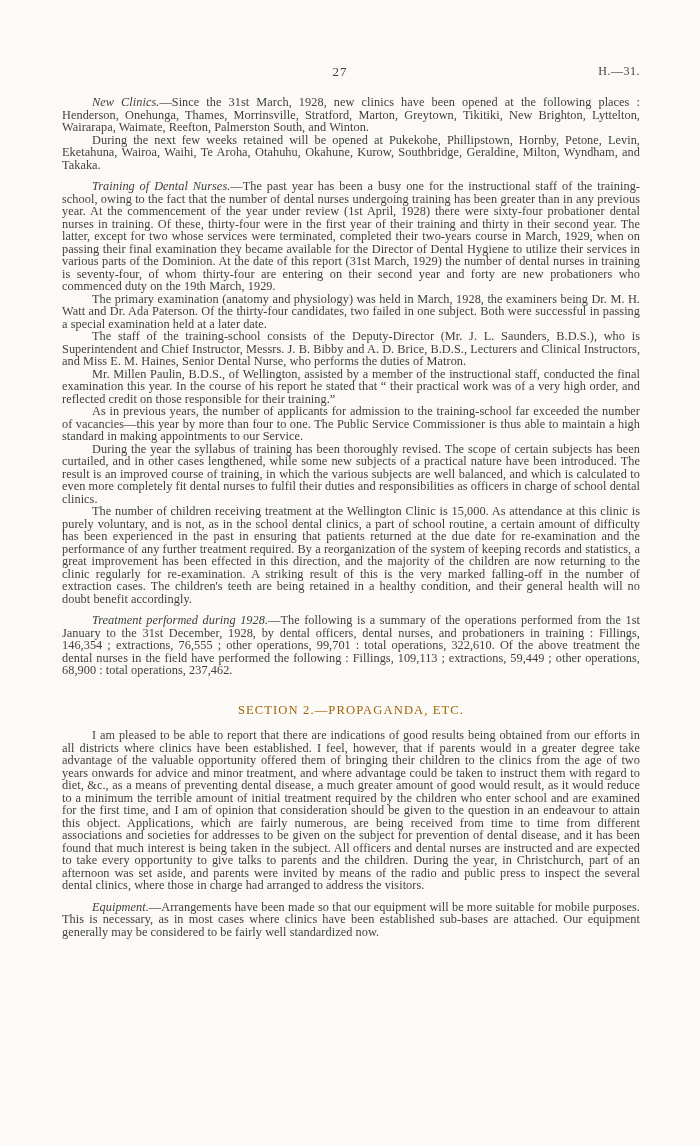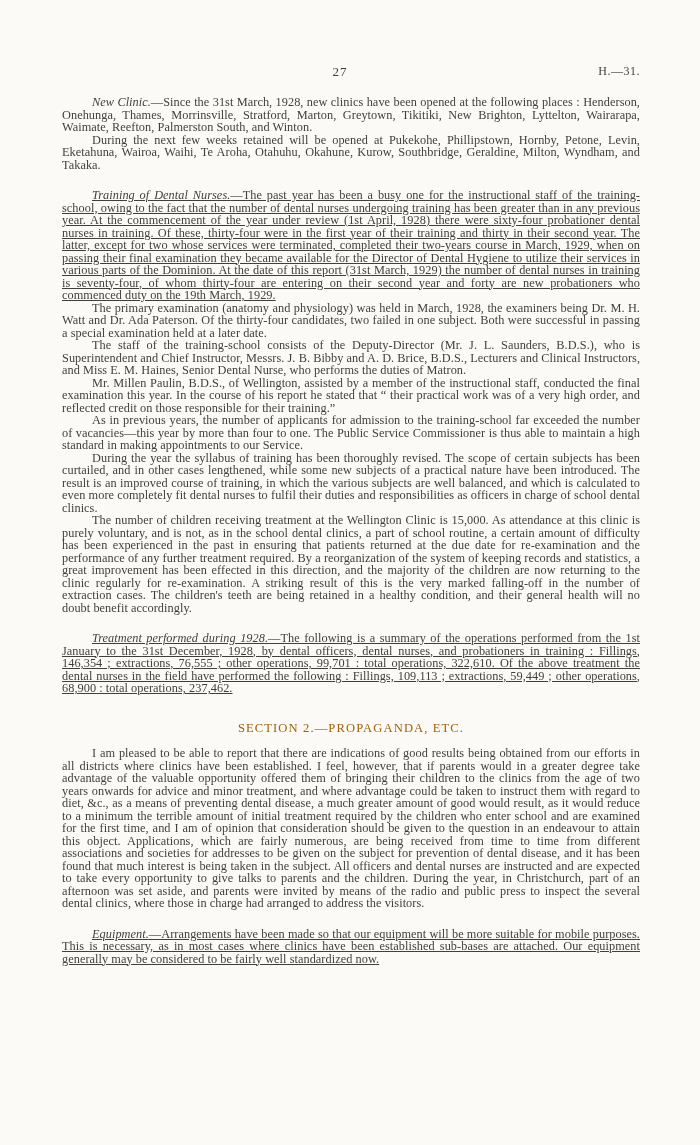--- a/index.html
+++ b/index.html
@@ -45,22 +45,21 @@
     font-size: 12.3px;
     line-height: 12.5px;
     text-align: justify;
     letter-spacing: 0.05px;
   }
   p.para {
     margin: 0;
     text-indent: 30px;
   }
   p.gap {
-    margin-top: 18px;
-    text-decoration: underline;
+    margin-top: 9px;
   }
   i.lead {
     font-style: italic;
   }
   h2.section-heading {
     margin: 27px 0 13px 0;
     font-size: 12.6px;
     font-weight: normal;
     text-align: center;
     letter-spacing: 1.1px;
@@ -72,21 +71,21 @@
 
 <div class="page">
 
   <div class="page-header">
     <span class="page-number">27</span>
     <span class="doc-ref">H.—31.</span>
   </div>
 
   <div class="body-text">
 
-    <p class="para"><i class="lead">New Clinic.</i><span>—Since the 31st March, 1928, new clinics have been opened at the following places : Henderson, Onehunga, Thames, Morrinsville, Stratford, Marton, Greytown, Tikitiki, New Brighton, Lyttelton, Wairarapa, Waimate, Reefton, Palmerston South, and Winton.</span></p>
+    <p class="para"><i class="lead">New Clinics.</i><span>—Since the 31st March, 1928, new clinics have been opened at the following places : Henderson, Onehunga, Thames, Morrinsville, Stratford, Marton, Greytown, Tikitiki, New Brighton, Lyttelton, Wairarapa, Waimate, Reefton, Palmerston South, and Winton.</span></p>
 
     <p class="para"><i class="lead"></i><span>During the next few weeks retained will be opened at Pukekohe, Phillipstown, Hornby, Petone, Levin, Eketahuna, Wairoa, Waihi, Te Aroha, Otahuhu, Okahune, Kurow, Southbridge, Geraldine, Milton, Wyndham, and Takaka.</span></p>
 
     <p class="para gap"><i class="lead">Training of Dental Nurses.</i><span>—The past year has been a busy one for the instructional staff of the training-school, owing to the fact that the number of dental nurses undergoing training has been greater than in any previous year.  At the commencement of the year under review (1st April, 1928) there were sixty-four probationer dental nurses in training.  Of these, thirty-four were in the first year of their training and thirty in their second year.  The latter, except for two whose services were terminated, completed their two-years course in March, 1929, when on passing their final examination they became available for the Director of Dental Hygiene to utilize their services in various parts of the Dominion.  At the date of this report (31st March, 1929) the number of dental nurses in training is seventy-four, of whom thirty-four are entering on their second year and forty are new probationers who commenced duty on the 19th March, 1929.</span></p>
 
     <p class="para"><i class="lead"></i><span>The primary examination (anatomy and physiology) was held in March, 1928, the examiners being Dr. M. H. Watt and Dr. Ada Paterson.  Of the thirty-four candidates, two failed in one subject. Both were successful in passing a special examination held at a later date.</span></p>
 
     <p class="para"><i class="lead"></i><span>The staff of the training-school consists of the Deputy-Director (Mr. J. L. Saunders, B.D.S.), who is Superintendent and Chief Instructor, Messrs. J. B. Bibby and A. D. Brice, B.D.S., Lecturers and Clinical Instructors, and Miss E. M. Haines, Senior Dental Nurse, who performs the duties of Matron.</span></p>
 
     <p class="para"><i class="lead"></i><span>Mr. Millen Paulin, B.D.S., of Wellington, assisted by a member of the instructional staff, conducted the final examination this year.  In the course of his report he stated that “ their practical work was of a very high order, and reflected credit on those responsible for their training.”</span></p>

